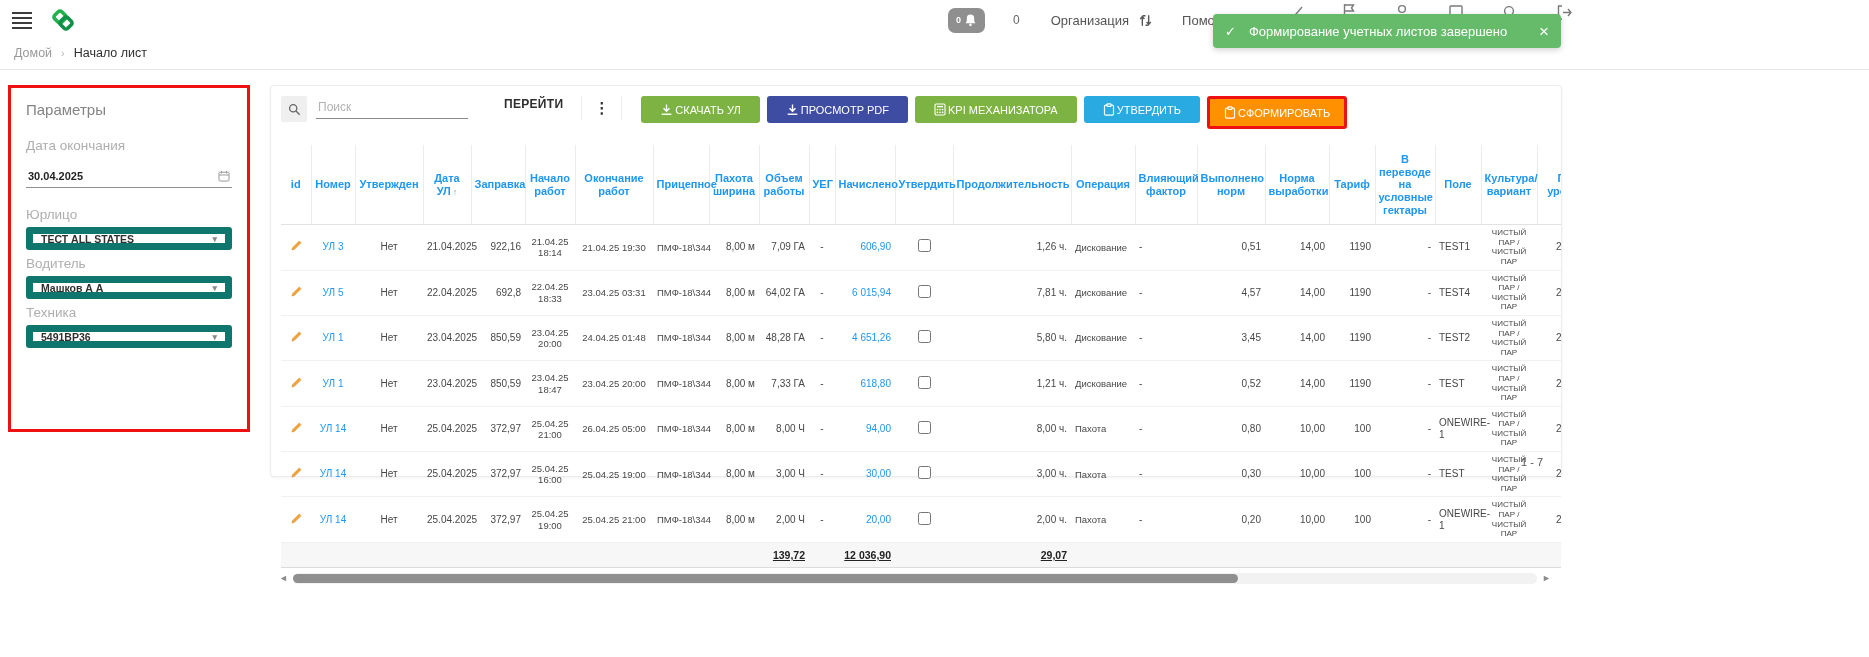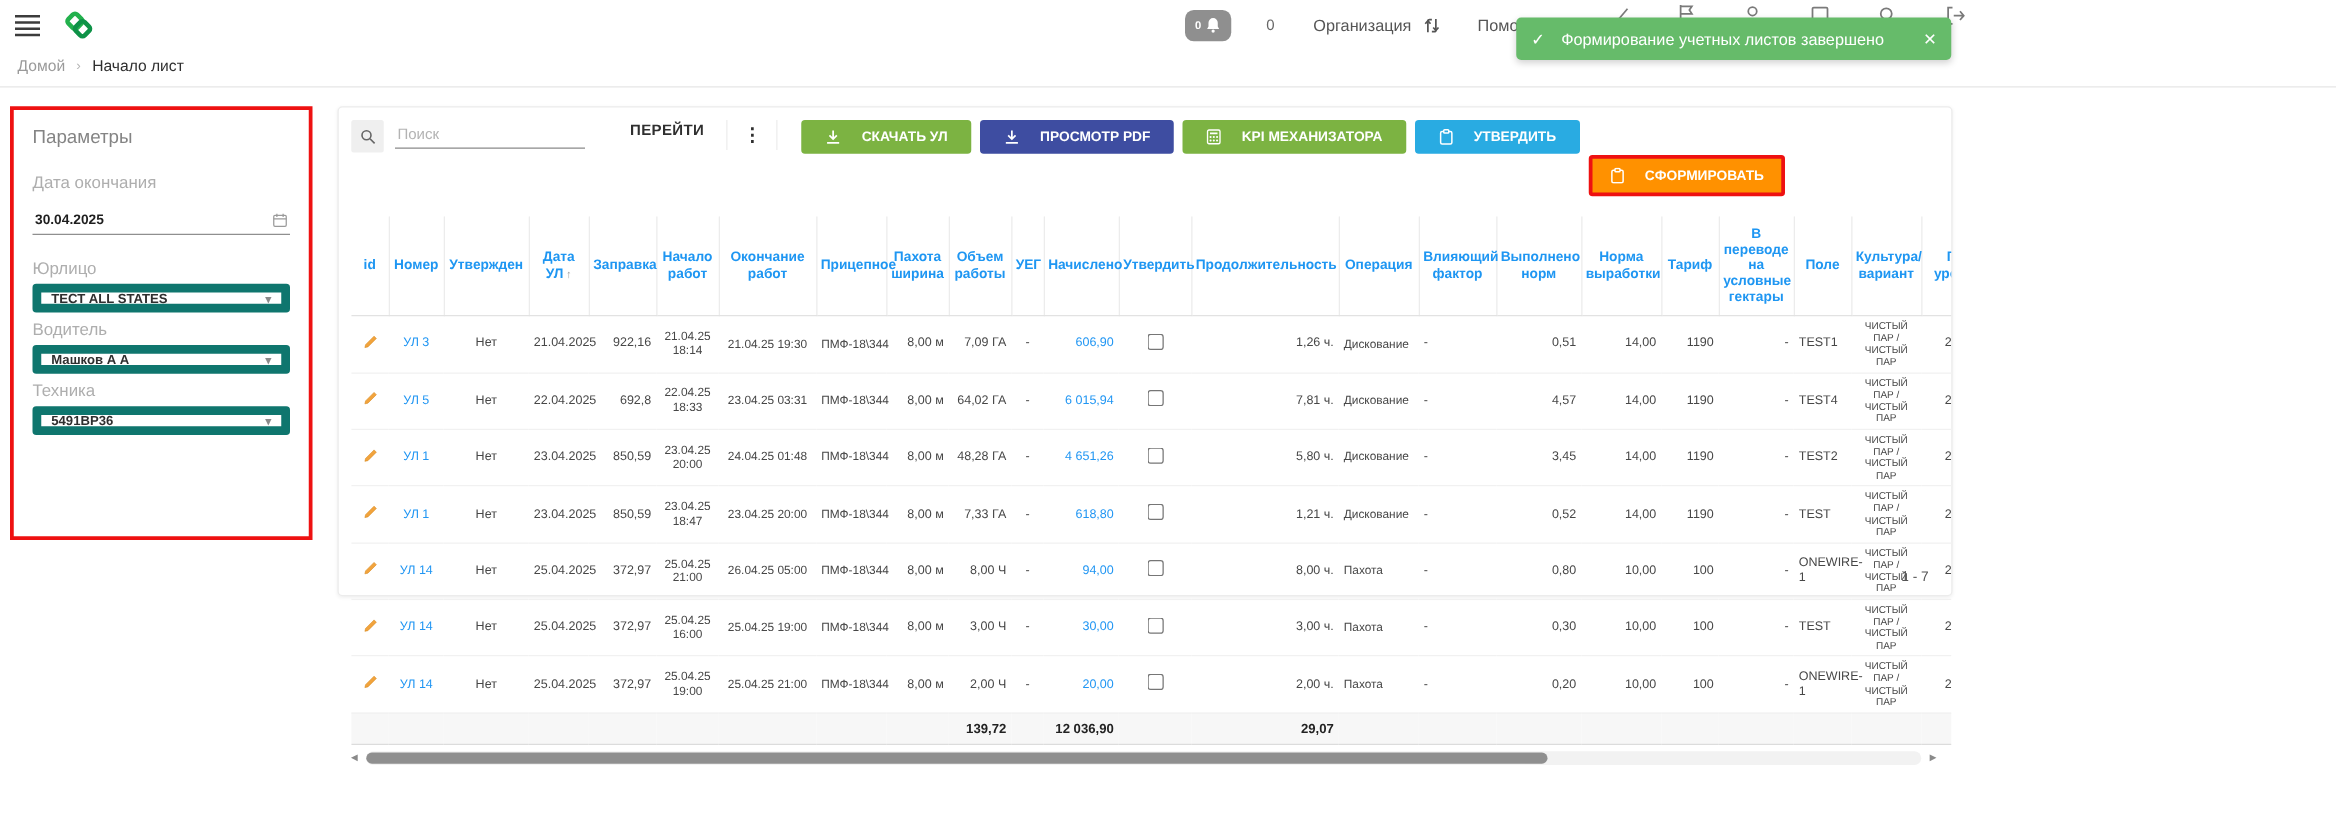--- a/index.html
+++ b/index.html
@@ -47,33 +47,33 @@
   .selbox { display:flex; align-items:center; border:7px solid #0f766e; border-radius:3px; height:23px; padding:0 8px; margin:5px 0 6px; font-size:10.5px; font-weight:bold; color:#2f2f2f; cursor:pointer; }
   .selbox .caret { margin-left:auto; color:#8a8a8a; }
   
   .card { position:absolute; left:270px; top:85px; width:1292px; height:392px; background:#fff; border:1px solid #ececec; border-radius:4px; box-shadow:0 1px 3px rgba(0,0,0,.06); }
   .toolbar { display:flex; align-items:flex-start; padding:10px 10px 6px; }
   .search-icon-box { width:26px; height:26px; background:#efefef; border-radius:2px; display:flex; align-items:center; justify-content:center; cursor:pointer; }
   .search-input { width:152px; margin-left:9px; border:none; border-bottom:1px solid #8a8a8a; font-size:12px; padding:4px 2px; outline:none; color:#333; font-family:"Liberation Sans",sans-serif; }
   .search-input::placeholder { color:#b3b3b3; }
   .go-btn { margin-left:30px; background:none; border:none; font-size:12px; font-weight:bold; color:#2f2f2f; letter-spacing:.3px; cursor:pointer; font-family:"Liberation Sans",sans-serif; }
   .dots-btn { margin:0 12px; padding:3px 12px; border:none; background:none; border-left:1px solid #ededed; border-right:1px solid #ededed; font-size:15px; font-weight:bold; color:#2f2f2f; cursor:pointer; }
-  .btn { height:27px; border:none; border-radius:3px; color:#fff; font-weight:bold; font-size:11px; display:inline-flex; align-items:center; gap:16px; padding:0 19px; margin-left:7px; cursor:pointer; font-family:"Liberation Sans",sans-serif; white-space:nowrap; }
+  .btn { height:27px; border:none; border-radius:3px; color:#fff; font-weight:normal; font-size:11px; display:inline-flex; align-items:center; gap:2px; padding:0 19px; margin-left:7px; cursor:pointer; font-family:"Liberation Sans",sans-serif; white-space:nowrap; }
   .btn-green  { background:#7cb342; }
   .btn-indigo { background:#3e4da1; }
   .btn-cyan   { background:#29abe2; }
-  .btn-orange { background:#ff9100; border:3px solid #ee1111; height:33px; padding:0 14px;margin-top:28px; }
+  .btn-orange { background:#ff9100; border:3px solid #ee1111; height:33px; padding:0 14px; }
   
   .table-wrap { margin:10px 0 0 10px; width:1280px; overflow:hidden; }
   table { border-collapse:collapse; table-layout:fixed; width:1304px; }
   thead th { color:#1e96f2; font-size:11px; font-weight:bold; padding:8px 3px; border-right:1px solid #ececec; border-bottom:1px solid #e2e2e2; vertical-align:middle; line-height:1.15; cursor:pointer; }
   thead th:first-child { border-left:none; }
   .sort-icon { color:#9e9e9e; font-size:9px; margin-left:2px; }
   tbody td { font-size:10px; color:#474747; padding:3px 4px; border-bottom:1px solid #f1f1f1; vertical-align:middle; height:30px; line-height:1.2; }
-  tfoot td { background:#f7f7f7; border-top:1px solid #dcdcdc; border-bottom:1px solid #dcdcdc; font-size:10.5px; font-weight:bold; color:#222; padding:6px 4px; }
+  tfoot td { background:#f7f7f7; border-top:1px solid #dcdcdc; border-bottom:1px solid #dcdcdc; font-size:10.5px; font-weight:bold; color:#222; padding:6px 4px;text-decoration:underline; }
   .al-l { text-align:left; } .al-r { text-align:right; } .al-c { text-align:center; }
   .link { color:#2196f3; cursor:pointer; }
   .cell-kultura { font-size:8px; line-height:1.2; }
   .cell-okonchanie, .cell-pricepnoe { font-size:9.5px; white-space:nowrap; }
   .cell-nachalo { font-size:9.5px; }
   .cell-operaciya { font-size:9.5px; }
   tbody input[type=checkbox] { width:13px; height:13px; margin:0; cursor:pointer; }
   
   .hscroll { display:flex; align-items:center; margin:5px 8px 0 6px; gap:3px; }
   .scroll-arrow { color:#8a8a8a; font-size:9px; cursor:pointer; padding:0 2px; }

